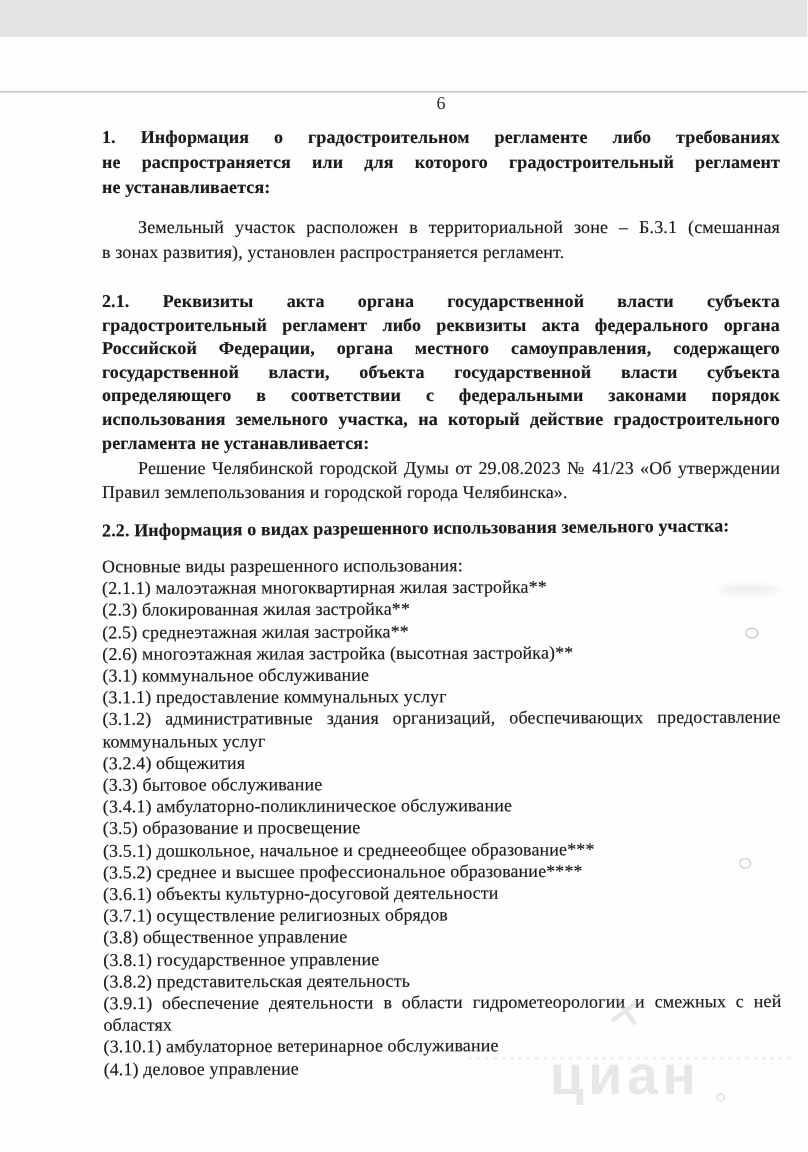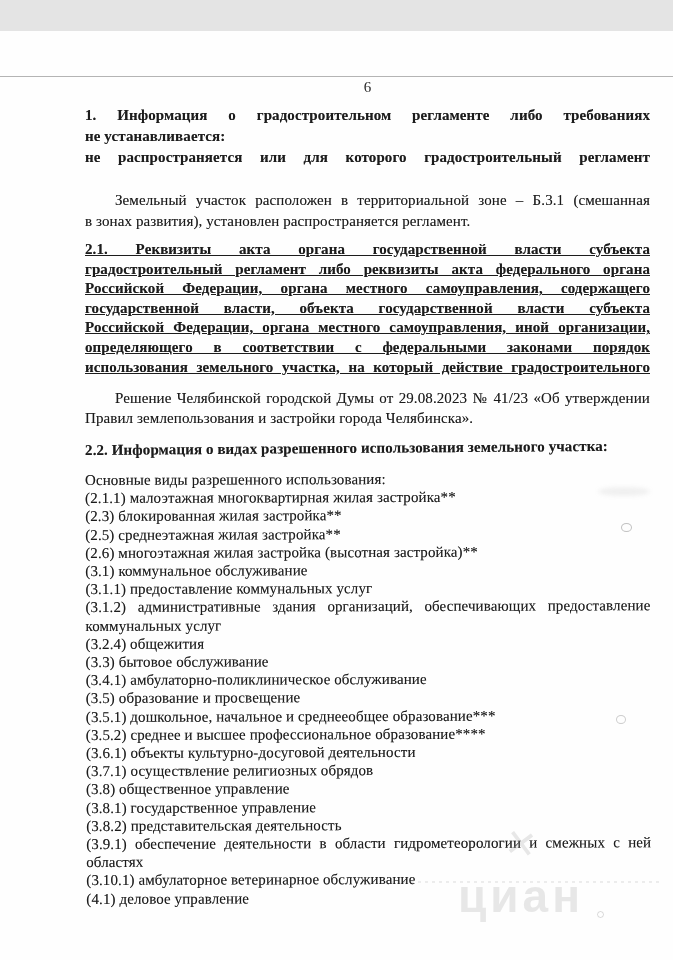--- a/index.html
+++ b/index.html
@@ -32,25 +32,25 @@
     font-size:15px;
     text-align:left;
     text-shadow:0 0 0.6px rgba(25,25,25,0.45);
     letter-spacing:0.1px;
   }
   .tl.just{text-align:justify;text-align-last:justify;}
   .tl.ind{text-indent:30px;}
   .blk-bold .tl{font-weight:700;}
   .s2{margin-top:8px;}
   .s2 .tl{line-height:20.8px;}
-  .p-zone{margin-top:23px;}
+  .p-zone{margin-top:13px;}
   .p-zone .tl{line-height:20.8px;}
-  .s21{margin-top:8px;text-decoration:underline;}
+  .s21{margin-top:21px;}
   .s21 .tl{line-height:19.6px;}
-  .p-dec{margin-top:11px;}
+  .p-dec{margin-top:1px;}
   .p-dec .tl{line-height:20px;}
   .s22{margin-top:12px;transform:rotate(-0.45deg);transform-origin:0 50%;}
   .s22 .tl{line-height:20px;}
   .vlist{margin-top:11px;transform:rotate(-0.18deg);transform-origin:0 0;}
   .vlist .tl{line-height:18.2px;}
   .watermark{
     position:absolute;left:396px;top:794px;width:250px;height:58px;
     display:flex;align-items:center;gap:10px;
     color:rgba(150,150,150,0.22);
     filter:blur(0.6px);
@@ -84,42 +84,42 @@
 <div class="top-bar"></div>
 
 <div class="sheet">
   <div class="header-rule"></div>
 
   <div class="column">
     <div class="page-number">6</div>
 
     <div class="s2 blk-bold">
         <div class="tl just">1. Информация о градостроительном регламенте либо требованиях</div>
+        <div class="tl just">не распространяется или для которого градостроительный регламент</div>
         <div class="tl">не устанавливается:</div>
-        <div class="tl just">не распространяется или для которого градостроительный регламент</div>
       </div>
 
     <div class="p-zone">
         <div class="tl just ind">Земельный участок расположен в территориальной зоне – Б.3.1 (смешанная</div>
         <div class="tl">в зонах развития), установлен распространяется регламент.</div>
       </div>
 
     <div class="s21 blk-bold">
         <div class="tl just">2.1. Реквизиты акта органа государственной власти субъекта</div>
         <div class="tl just">градостроительный регламент либо реквизиты акта федерального органа</div>
         <div class="tl just">Российской Федерации, органа местного самоуправления, содержащего</div>
         <div class="tl just">государственной власти, объекта государственной власти субъекта</div>
-        <div class="tl just">Российской Федерации, органа местного самоуправления, иной организации,</div>
         <div class="tl just">определяющего в соответствии с федеральными законами порядок</div>
         <div class="tl just">использования земельного участка, на который действие градостроительного</div>
+        <div class="tl">регламента не устанавливается:</div>
       </div>
 
     <div class="p-dec">
         <div class="tl just ind">Решение Челябинской городской Думы от 29.08.2023 № 41/23 «Об утверждении</div>
-        <div class="tl">Правил землепользования и застройки города Челябинска».</div>
+        <div class="tl">Правил землепользования и городской города Челябинска».</div>
       </div>
 
     <div class="s22 blk-bold">
         <div class="tl">2.2. Информация о видах разрешенного использования земельного участка:</div>
       </div>
 
     <div class="vlist">
         <div class="tl">Основные виды разрешенного использования:</div>
         <div class="tl">(2.1.1) малоэтажная многоквартирная жилая застройка**</div>
         <div class="tl">(2.3) блокированная жилая застройка**</div>

